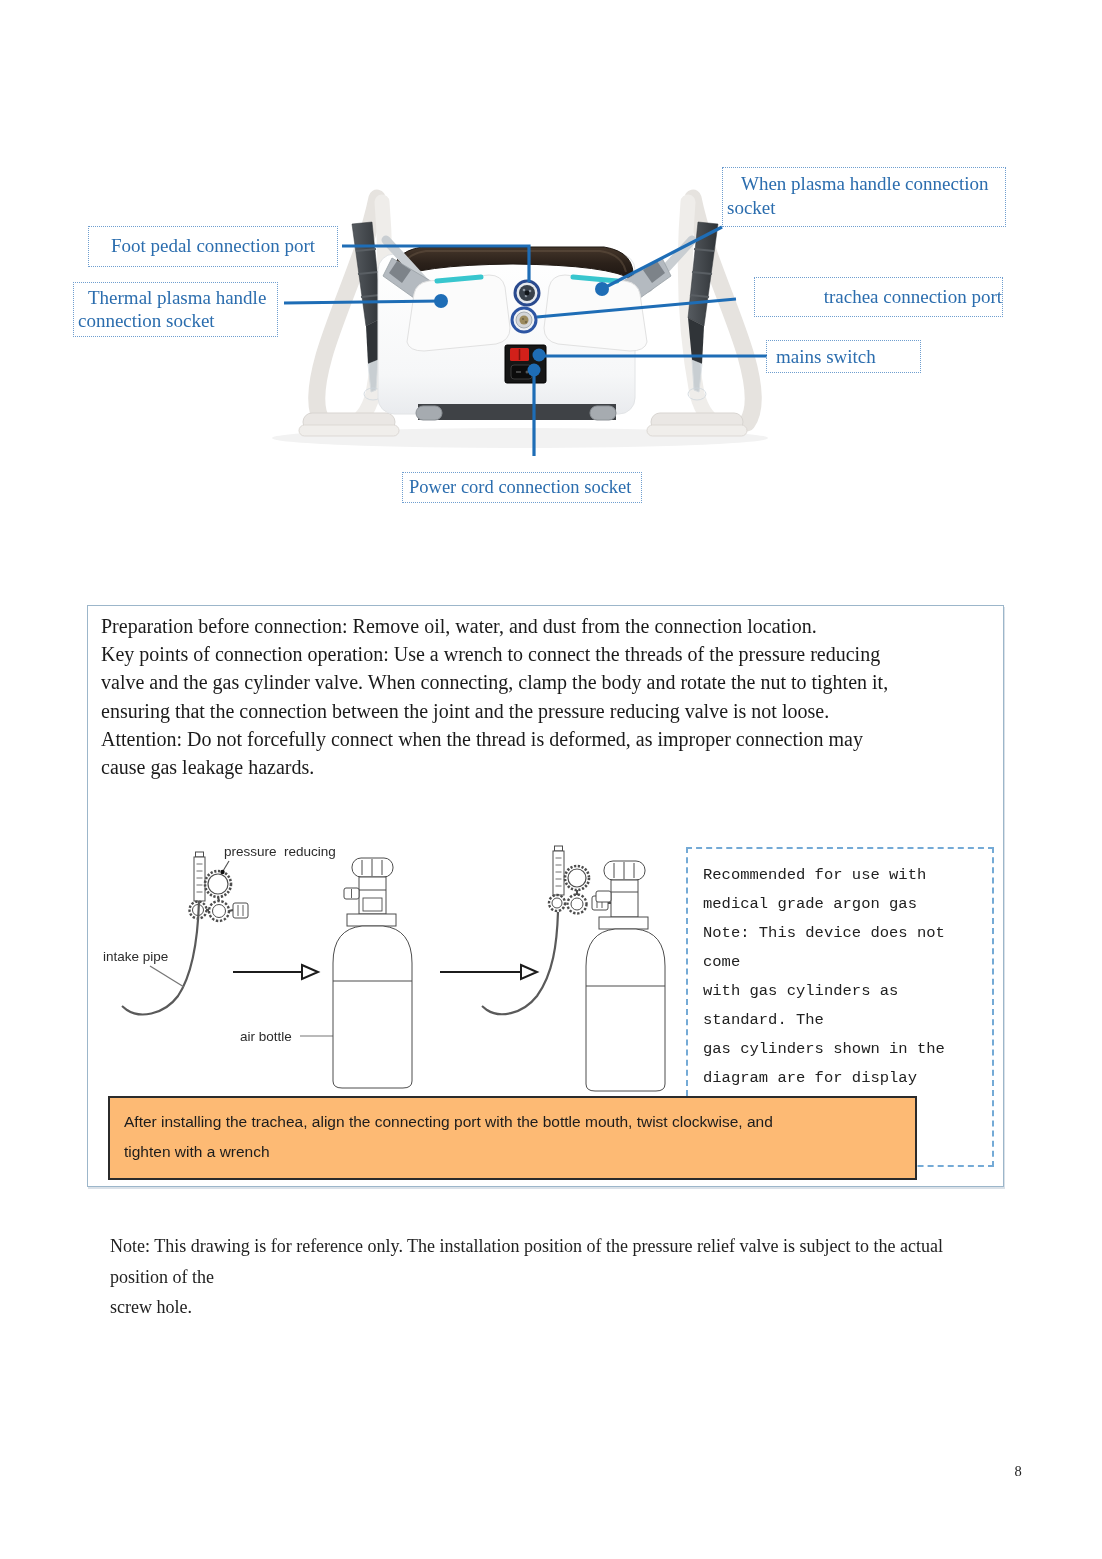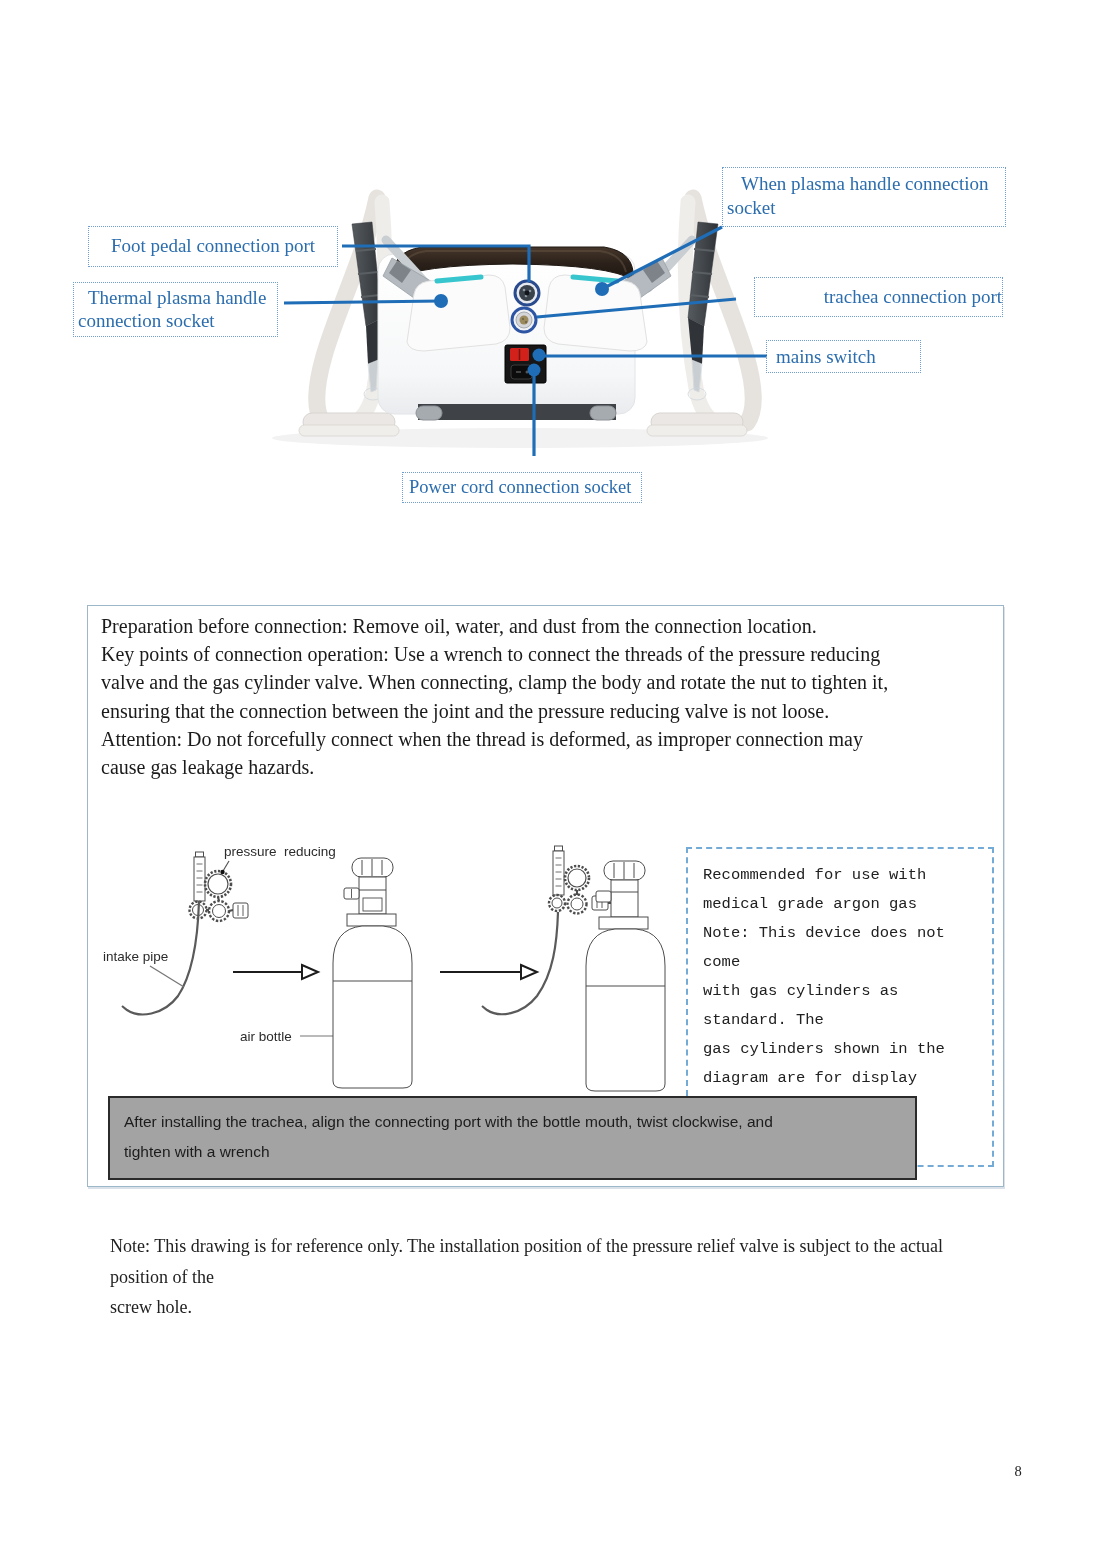--- a/index.html
+++ b/index.html
@@ -47,21 +47,21 @@
     font-family:Liberation Mono, monospace;
     font-size:15.5px;line-height:29px;color:#212121;
     white-space:pre-line;background:#ffffff;
   }
   .install-box{
     position:absolute;left:108px;top:1096px;width:777px;
     border:2px solid #2b2b2b;
     padding:9px 14px 12px 14px;
     font-family:"Liberation Sans",sans-serif;
     font-size:15.5px;line-height:29.5px;color:#1c1c1c;
-    white-space:pre-line;background:#a3a3a3;
+    white-space:pre-line;background:#fdba74;
   }
   .footer-note{
     position:absolute;left:110px;top:1231px;width:885px;
     font-size:18px;line-height:30.5px;color:#222;
     white-space:pre-line;font-family:"Liberation Serif",serif;
   }
   .page-number{
     position:absolute;left:1006px;top:1463px;width:24px;
     font-size:14.5px;color:#222;text-align:center;
     font-family:"Liberation Serif",serif;

